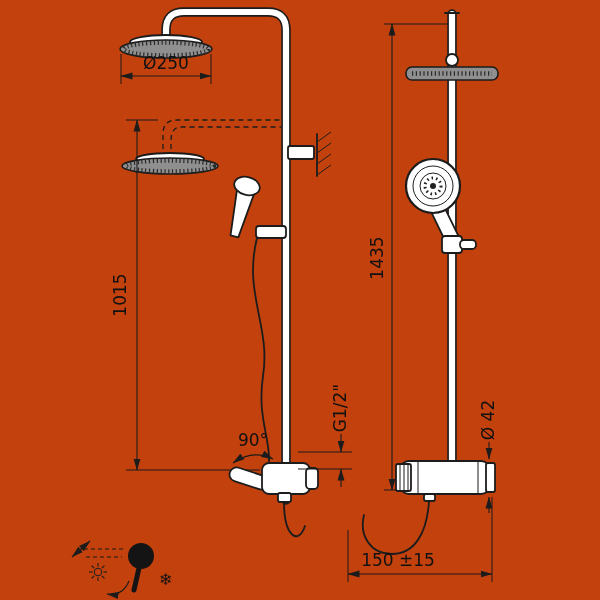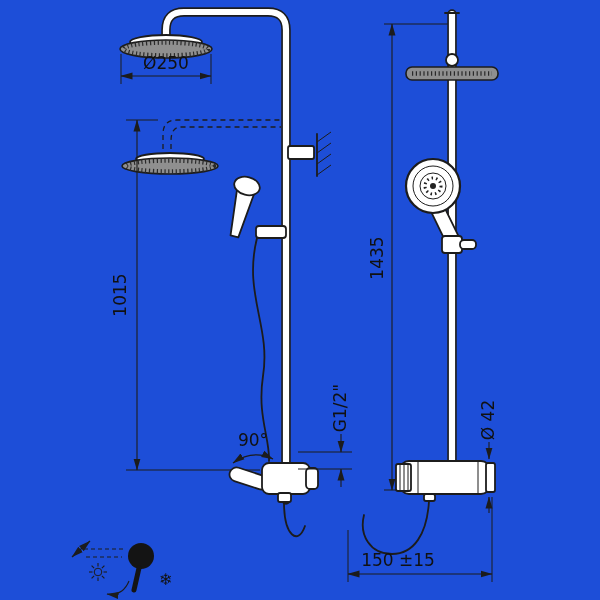--- a/index.html
+++ b/index.html
@@ -1,16 +1,16 @@
 <!DOCTYPE html>
 <html><head>
 <meta charset="utf-8">
 <style>
   html,body{margin:0;padding:0;background:#fff;}
-  #stage{position:relative;width:600px;height:600px;background:#1d4ed8;overflow:hidden;
+  #stage{position:relative;width:600px;height:600px;background:#c2410c;overflow:hidden;
          font-family:"DejaVu Sans",sans-serif;}
   svg{display:block;}
   .ln   {stroke:#1c1c1c;stroke-width:1.8;fill:none;stroke-linecap:round;stroke-linejoin:round;}
   .thin {stroke:#1c1c1c;stroke-width:1;fill:none;}
   .dim  {stroke:#1c1c1c;stroke-width:1.1;fill:none;}
   .pipeO{stroke:#1c1c1c;stroke-width:9.5;fill:none;stroke-linecap:round;stroke-linejoin:round;}
   .pipeI{stroke:#ffffff;stroke-width:6.2;fill:none;stroke-linecap:round;stroke-linejoin:round;}
   .part {fill:#ffffff;stroke:#1c1c1c;stroke-width:1.8;stroke-linejoin:round;}
   .dark {fill:#8f8f8f;stroke:#1c1c1c;stroke-width:1.6;}
   .dash {stroke:#1c1c1c;stroke-width:1.3;fill:none;stroke-dasharray:5 4;}

